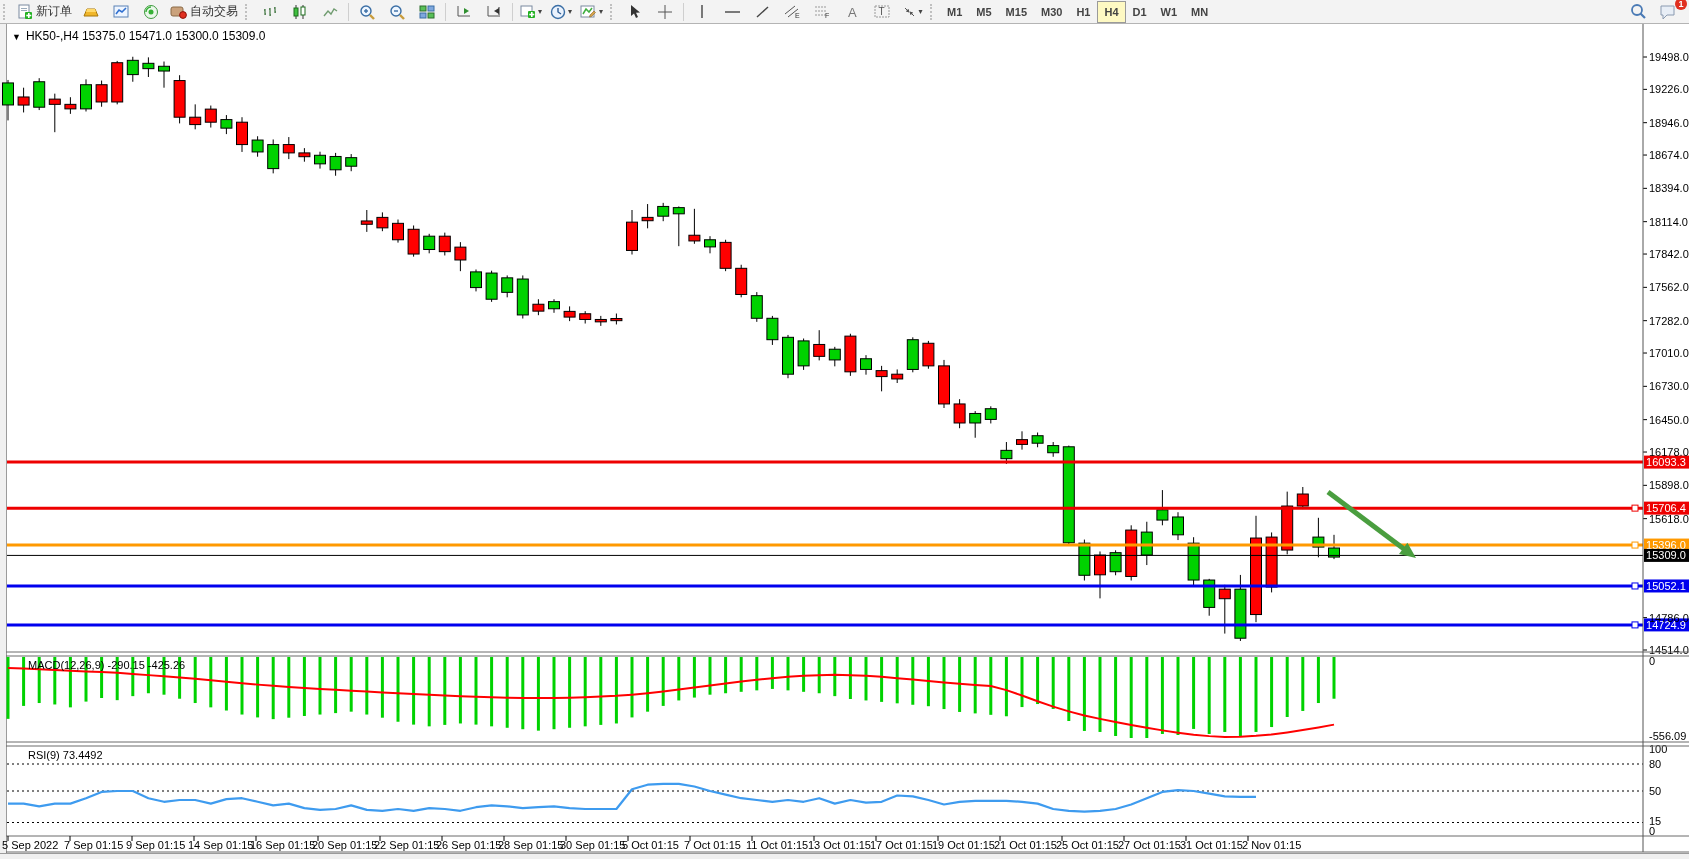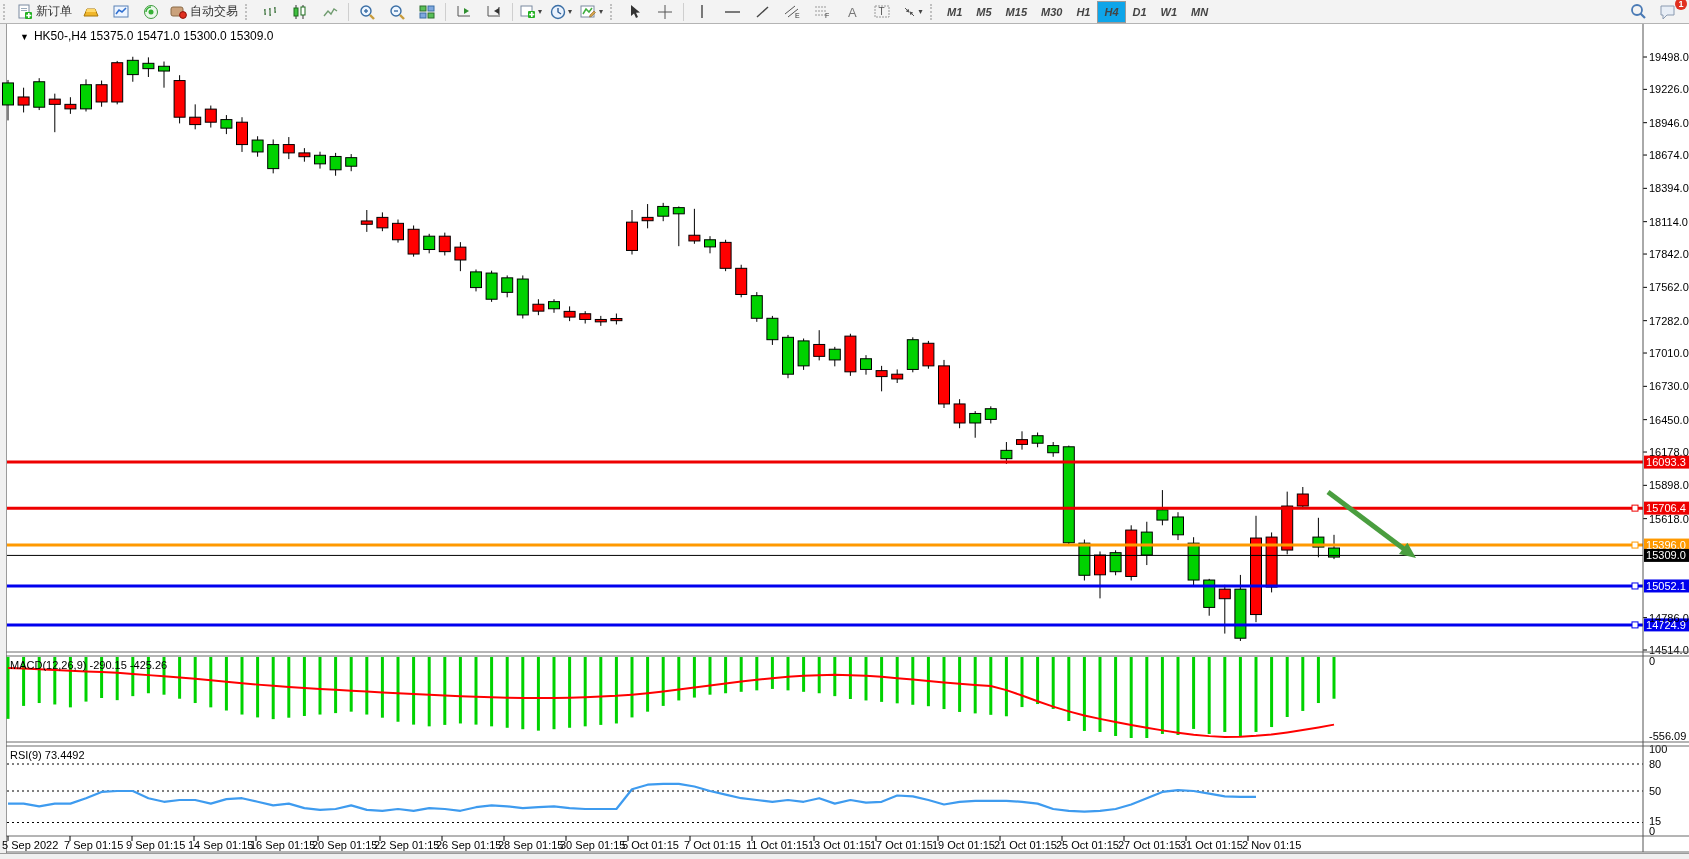--- a/index.html
+++ b/index.html
@@ -12,33 +12,33 @@
            border-bottom:1px solid #b4b4b4;display:flex;align-items:center;font-size:12px;color:#333;}
   .tb-grip{width:5px;height:16px;margin:0 3px;border-left:2px dotted #c0c0c0;}
   .tb-sep{width:1px;height:18px;background:#cfcfcf;margin:0 3px;}
   .tb-btn{height:20px;min-width:22px;display:flex;align-items:center;justify-content:center;
           padding:0 2px;margin:0 1px;border:1px solid transparent;border-radius:2px;cursor:default;}
   .tb-btn .lbl{margin-left:3px;}
   .tb-btn svg{display:block;}
   .drop{font-size:8px;color:#444;margin-left:2px;}
   .tf-btn{height:20px;padding:0 6px;margin:0;border:1px solid transparent;font-size:11px;
           color:#444;display:flex;align-items:center;font-weight:bold;}
-  .tf-btn.active{background:#0ea5e9;border:1px solid #9a9a9a;}
+  .tf-btn.active{background:#fef9c3;border:1px solid #9a9a9a;}
   #tb-right{margin-left:auto;display:flex;align-items:center;margin-right:6px;}
   .badge{position:absolute;top:-4px;right:-6px;background:#e03020;color:#fff;border-radius:8px;
          font-size:9px;min-width:12px;height:12px;line-height:12px;text-align:center;font-weight:bold;}
 
   
   #chartwin{position:absolute;left:0;top:24px;width:1689px;height:830px;background:#fff;}
   #leftedge{position:absolute;left:0;top:24px;width:6px;height:830px;background:#f0f0f0;border-right:1px solid #9b9b9b;}
   #rightedge{position:absolute;left:1686px;top:24px;width:3px;height:830px;background:#f0f0f0;}
   #bottomedge{position:absolute;left:0;top:853px;width:1689px;height:6px;background:#f0f0f0;border-top:1px solid #9b9b9b;}
-  #chart-header{position:absolute;left:12px;top:29px;font-size:12px;color:#000;z-index:5;margin-left:8px;}
+  #chart-header{position:absolute;left:12px;top:29px;font-size:12px;color:#000;z-index:5;}
   #chart-header .tri{font-size:9px;margin-right:5px;}
-  #macd-label,#rsi-label{position:absolute;left:10px;font-size:11px;color:#000;z-index:5;}
+  #macd-label,#rsi-label{position:absolute;left:28px;font-size:11px;color:#000;z-index:5;}
   #macd-label{top:659px;}
   #rsi-label{top:749px;}
   svg text{font-family:"Liberation Sans",sans-serif;}
 </style>
 </head>
 <body>
 
 <div id="app">
 
   <div id="toolbar">
@@ -288,21 +288,21 @@
           <svg width="15" height="14">
             <path d="M3 3l4 4M7 7l-1-3M7 7l-3-1" stroke="#555" fill="none"></path>
             <path d="M12 11L8 7M8 7l1 3M8 7l3 1" stroke="#555" fill="none"></path>
           </svg>
         </span>
       <span class="drop">▾</span>
     </div>
 
     <div class="tb-grip"></div>
 
-    <div id="tf-group" style="display: flex; font-style: italic;">
+    <div id="tf-group" style="display: flex;">
         <div class="tf-btn">M1</div>
         <div class="tf-btn">M5</div>
         <div class="tf-btn">M15</div>
         <div class="tf-btn">M30</div>
         <div class="tf-btn">H1</div>
         <div class="tf-btn active">H4</div>
         <div class="tf-btn">D1</div>
         <div class="tf-btn">W1</div>
         <div class="tf-btn">MN</div>
       </div>

